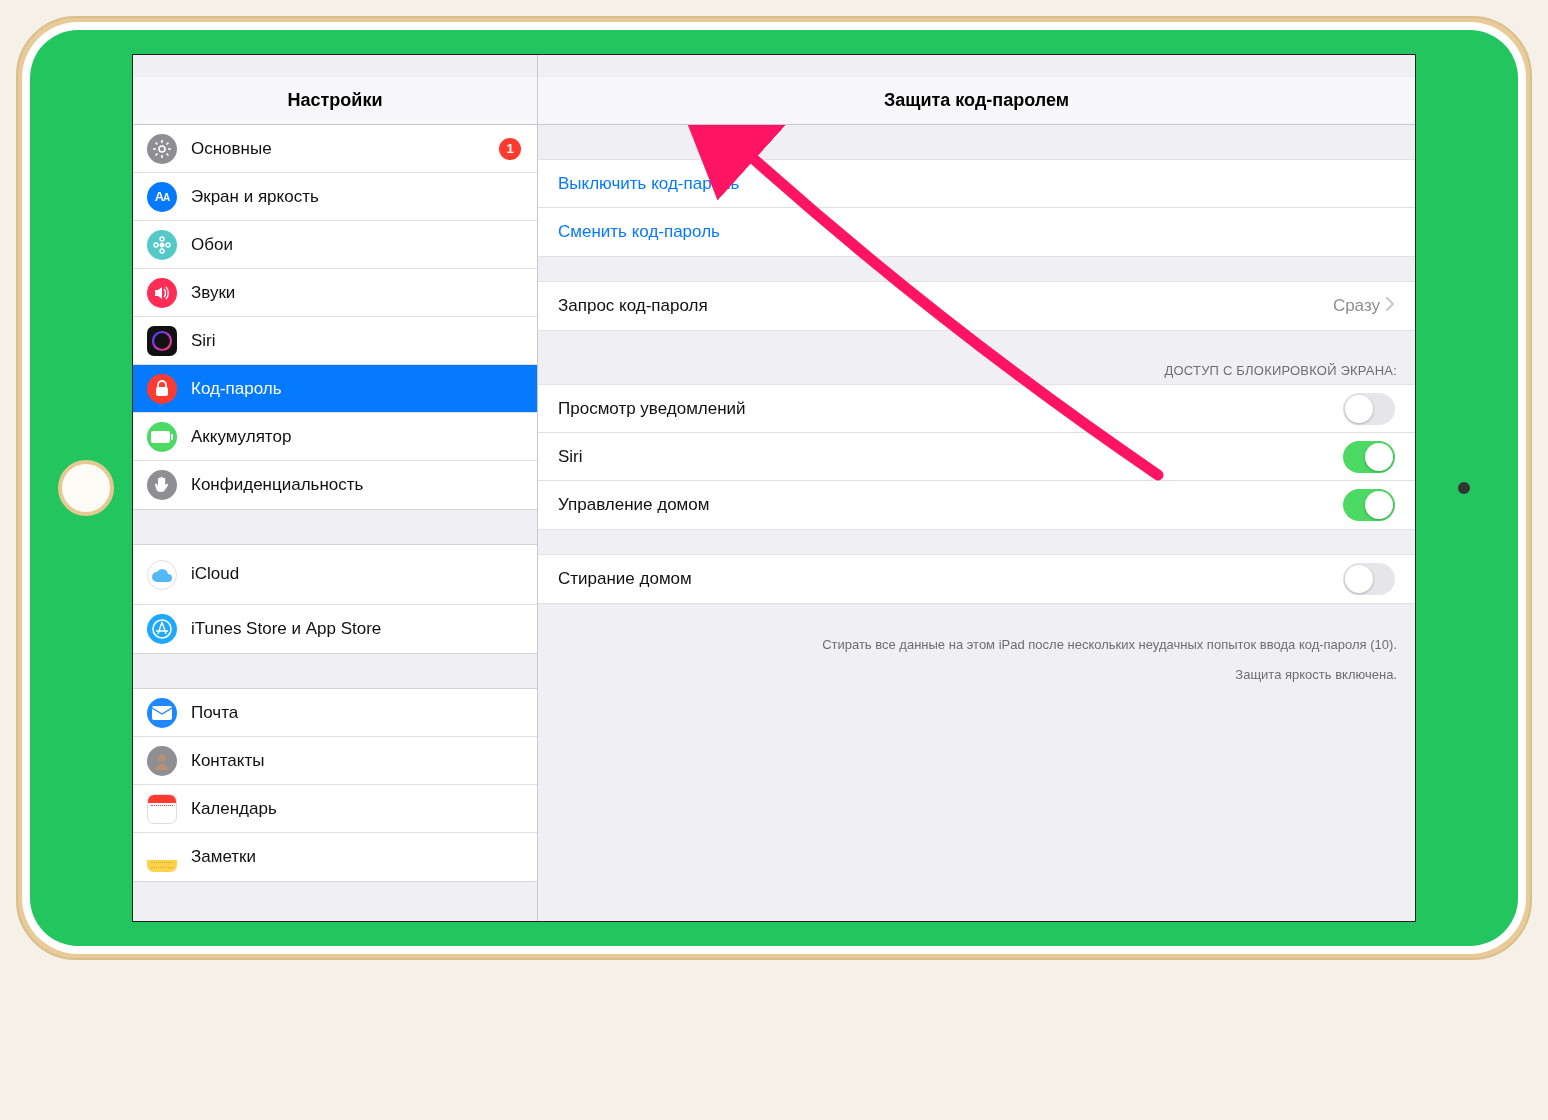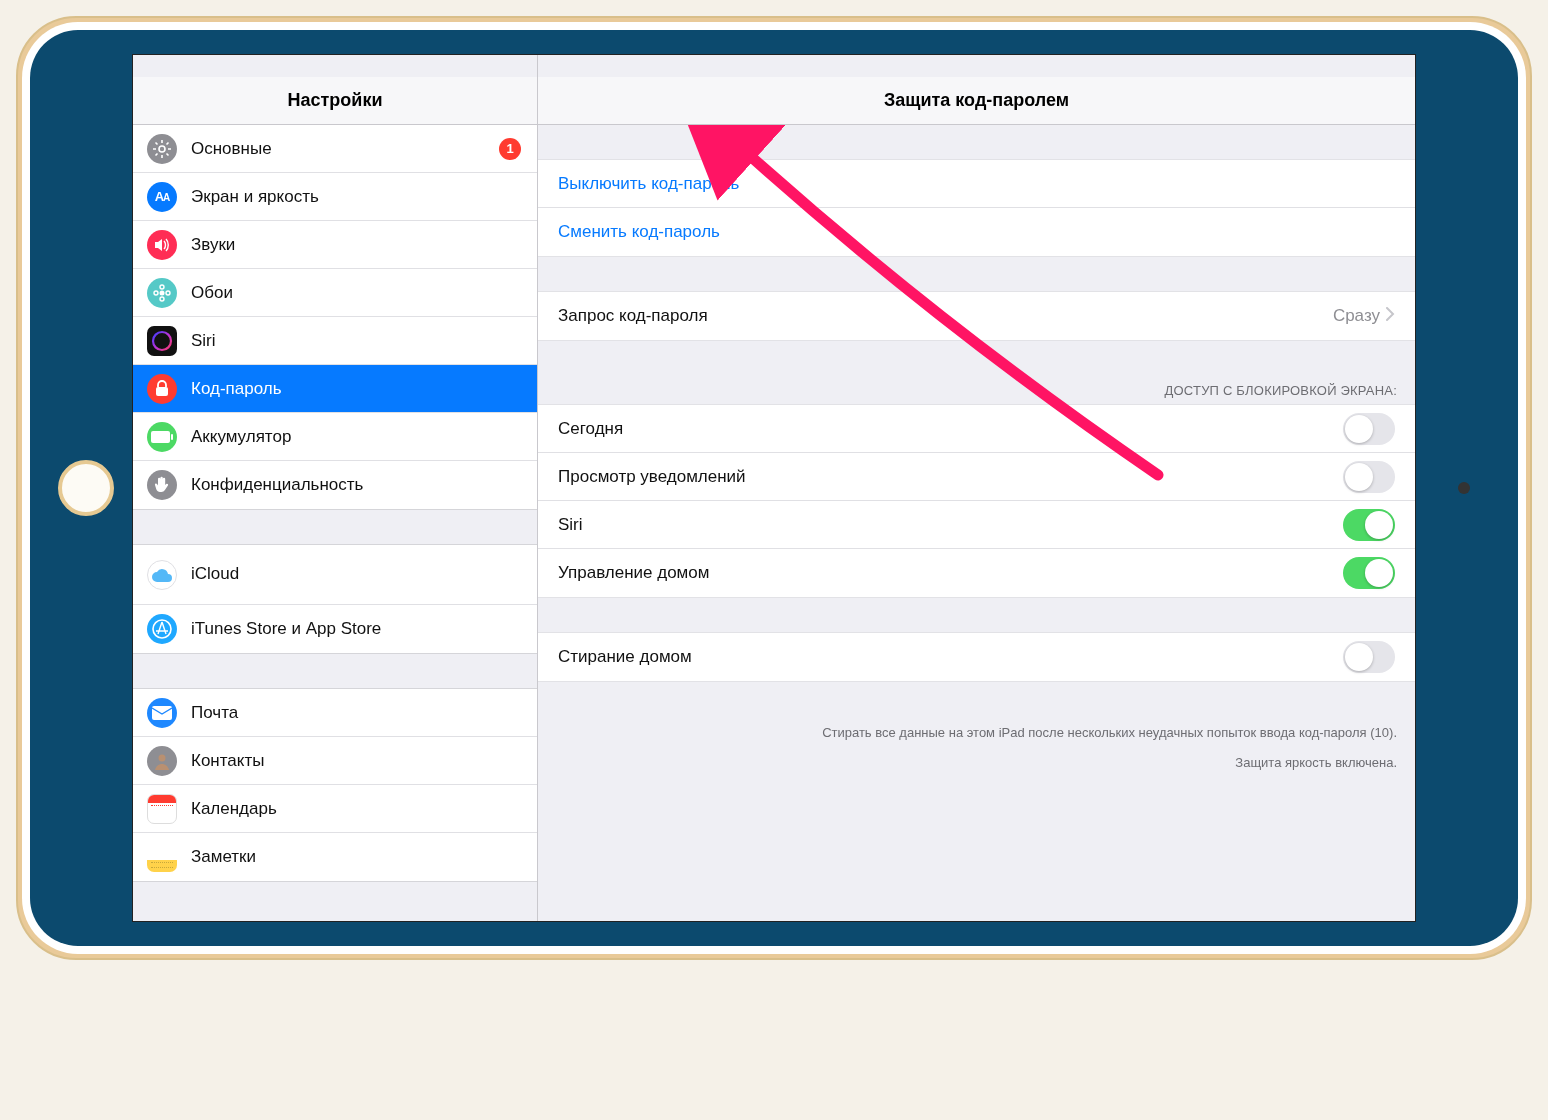--- a/index.html
+++ b/index.html
@@ -7,21 +7,21 @@
 
   .device-frame {
     position: absolute; left: 16px; top: 16px; width: 1516px; height: 944px;
     border: 2px solid #d9bf8a; border-radius: 60px; background: #e9ca99;
     padding: 4px;
   }
   .device-inner {
     width: 100%; height: 100%; border-radius: 56px; background: #fff; padding: 8px;
   }
   .bezel {
-    width: 100%; height: 100%; border-radius: 48px; background: #0c4a6e; position: relative;
+    width: 100%; height: 100%; border-radius: 48px; background: #22c55e; position: relative;
     display: flex; align-items: center; justify-content: center;
   }
   .home-button {
     position: absolute; left: 28px; top: 50%; transform: translateY(-50%);
     width: 56px; height: 56px; border-radius: 50%; border: 4px solid #e6c992; background: #fdfbf5;
   }
   .camera-dot {
     position: absolute; right: 48px; top: 50%; transform: translateY(-50%);
     width: 12px; height: 12px; border-radius: 50%; background: #333;
   }
@@ -45,21 +45,21 @@
   .detail  { flex: 1; display: flex; flex-direction: column; background: #efeff4; position: relative; text-align: right;}
 
   .nav-bar {
     height: 48px; background: #f7f7f9; border-bottom: 1px solid #c9c8cd;
     display: flex; align-items: center; justify-content: center; font-size: 18px; font-weight: 600;
     margin-top: 22px;
   }
 
   
   .scroll { flex: 1; overflow-y: auto; }
-  .group { background: #fff; border-top: 1px solid #d5d5d9; border-bottom: 1px solid #d5d5d9; margin-bottom: 34px;}
+  .group { background: #fff; border-top: 1px solid #d5d5d9; border-bottom: 1px solid #d5d5d9; margin-bottom: 24px;}
   .group .row { height: 48px; display: flex; align-items: center; padding: 0 16px; border-bottom: 1px solid #e0e0e4; font-size: 17px; color: #111; cursor: pointer; }
   .group .row:last-child { border-bottom: none; }
   .group .row .icon { width: 30px; height: 30px; border-radius: 15px; margin-right: 14px; display:flex; align-items:center; justify-content:center; }
   .group .row.selected { background: #067aff; color: #fff; }
   .group .row .badge { margin-left:auto; min-width:22px; height:22px; border-radius:11px; background:#ff3b30; color:#fff; font-size:13px; display:flex; align-items:center; justify-content:center; padding:0 6px; font-weight:600;}
   .group .row .sub { font-size: 13px; color: #8f8f94; margin-top: 2px;}
   .row .stack { display:flex; flex-direction:column; justify-content:center; }
 
   .row.tall { height: 60px; }
 
@@ -157,41 +157,41 @@
                     <span>Основные</span>
                     <span class="badge">1</span>
                   </div>
                   <div class="row">
                     <div class="icon" style="background: rgb(6, 122, 255);">
                       <div style="color:#fff;font-weight:700;font-size:13px;letter-spacing:-1px">A<span style="font-size:10px">A</span></div>
                     </div>
                     <span>Экран и яркость</span>
                   </div>
                   <div class="row">
-                    <div class="icon" style="background: rgb(255, 45, 85);">
-                      <svg width="18" height="18" viewBox="0 0 18 18">
-                        <path d="M2 6h3l4-3v12l-4-3H2z" fill="#fff"></path>
-                        <path d="M11 5c2 2 2 6 0 8M13 3c3 3 3 9 0 12" stroke="#fff" stroke-width="1.4" fill="none"></path>
-                      </svg>
-                    </div>
-                    <span>Звуки</span>
-                  </div>
-                  <div class="row">
                     <div class="icon" style="background: rgb(85, 201, 199);">
                       <svg width="20" height="20" viewBox="0 0 20 20">
                         <circle cx="10" cy="10" r="2.5" fill="#fff"></circle>
                         <g fill="none" stroke="#fff" stroke-width="1.4">
                           <circle cx="10" cy="4" r="2"></circle>
                           <circle cx="10" cy="16" r="2"></circle>
                           <circle cx="4" cy="10" r="2"></circle>
                           <circle cx="16" cy="10" r="2"></circle>
                         </g>
                       </svg>
                     </div>
                     <span>Обои</span>
+                  </div>
+                  <div class="row">
+                    <div class="icon" style="background: rgb(255, 45, 85);">
+                      <svg width="18" height="18" viewBox="0 0 18 18">
+                        <path d="M2 6h3l4-3v12l-4-3H2z" fill="#fff"></path>
+                        <path d="M11 5c2 2 2 6 0 8M13 3c3 3 3 9 0 12" stroke="#fff" stroke-width="1.4" fill="none"></path>
+                      </svg>
+                    </div>
+                    <span>Звуки</span>
                   </div>
                   <div class="row">
                     <div class="icon" style="background: rgb(17, 17, 17);">
                       <svg width="30" height="30" viewBox="0 0 30 30">
                         <defs>
                           <linearGradient id="sg" x1="0" x2="1" y1="0" y2="1">
                             <stop offset="0" stop-color="#3a3aff"></stop>
                             <stop offset=".5" stop-color="#b933d9"></stop>
                             <stop offset="1" stop-color="#ff3a6a"></stop>
                           </linearGradient>
@@ -313,26 +313,20 @@
                     <svg width="9" height="14" viewBox="0 0 9 14">
                         <path d="M1 1l6 6-6 6" stroke="#c6c6cb" stroke-width="2" fill="none" stroke-linecap="round"></path>
                       </svg>
                   </span>
                 </div>
               </div>
 
               <div class="section-header">ДОСТУП С БЛОКИРОВКОЙ ЭКРАНА:</div>
               <div class="group flat" id="lockscreen-group">
                   <div class="row">
-                    <span>Сегодня</span>
-                    <span class="switch">
-                      <span class="knob"></span>
-                    </span>
-                  </div>
-                  <div class="row">
                     <span>Просмотр уведомлений</span>
                     <span class="switch">
                       <span class="knob"></span>
                     </span>
                   </div>
                   <div class="row">
                     <span>Siri</span>
                     <span class="switch on">
                       <span class="knob"></span>
                     </span>

